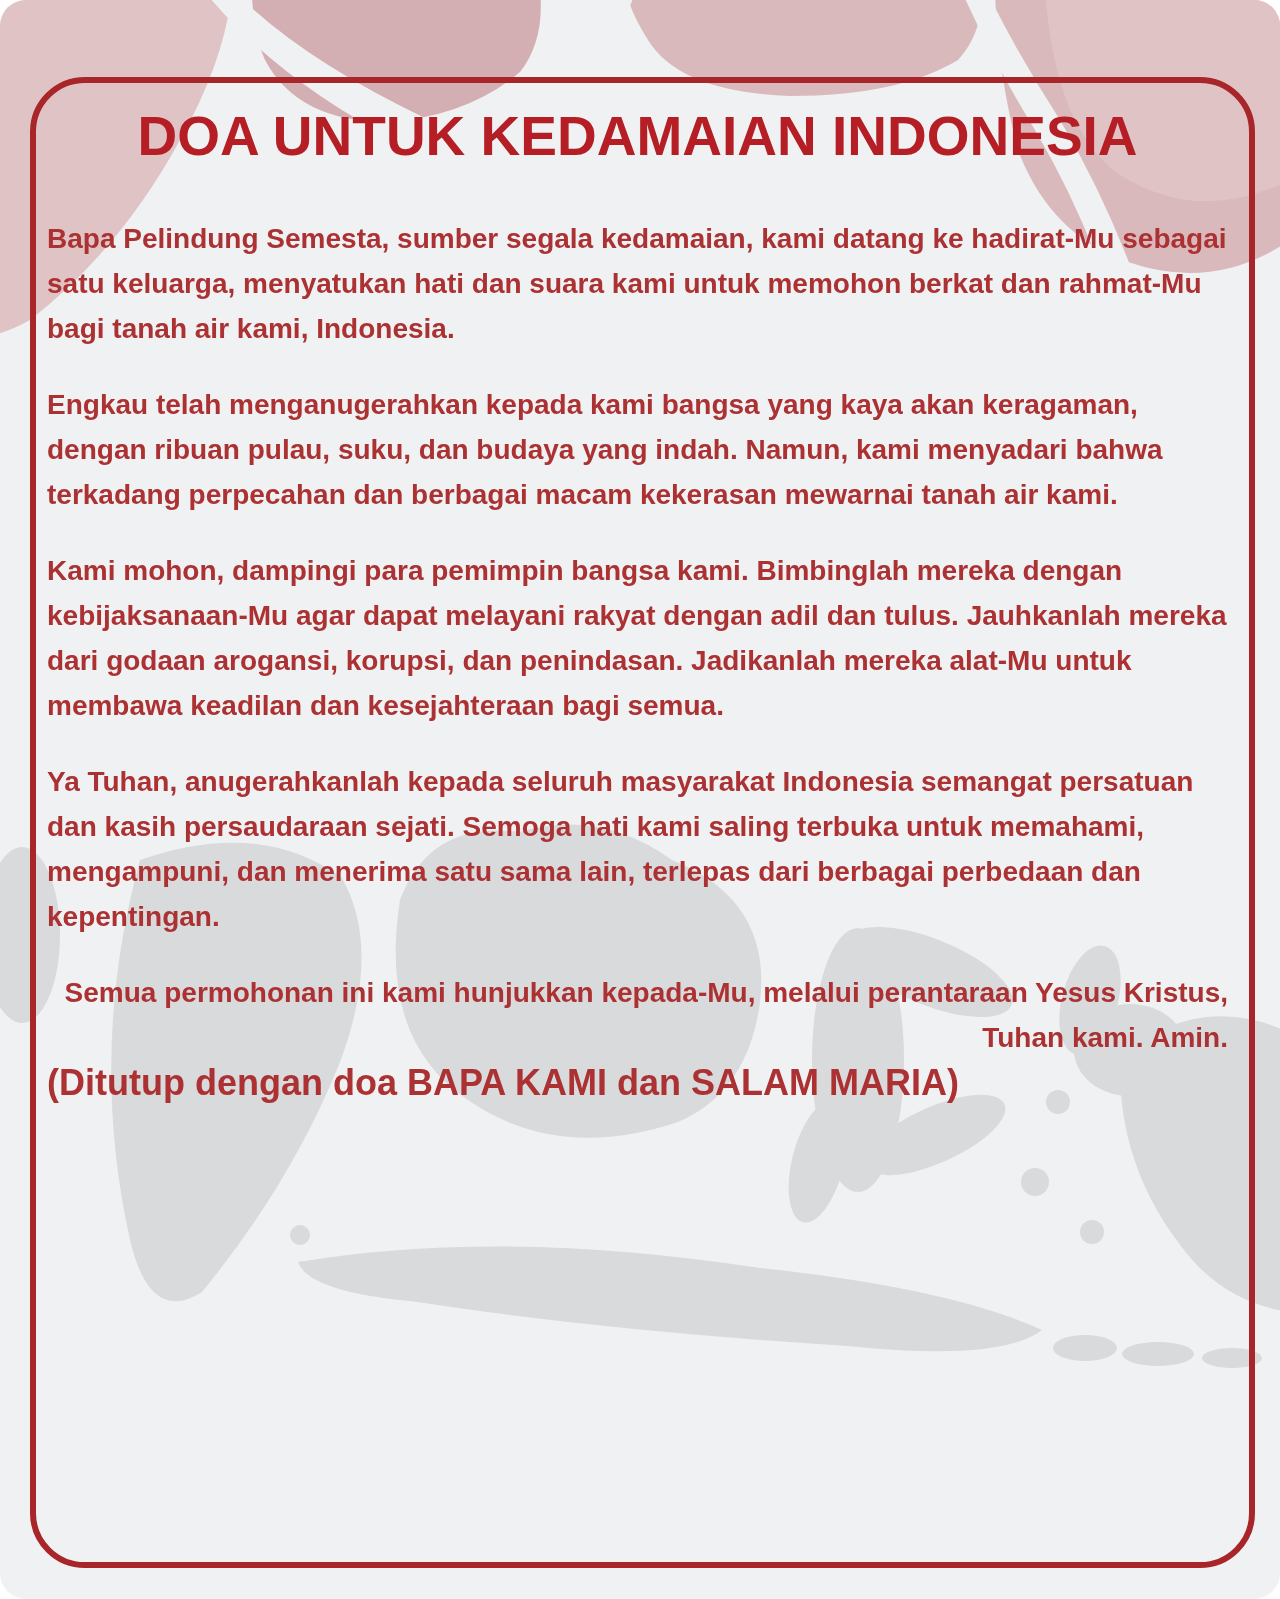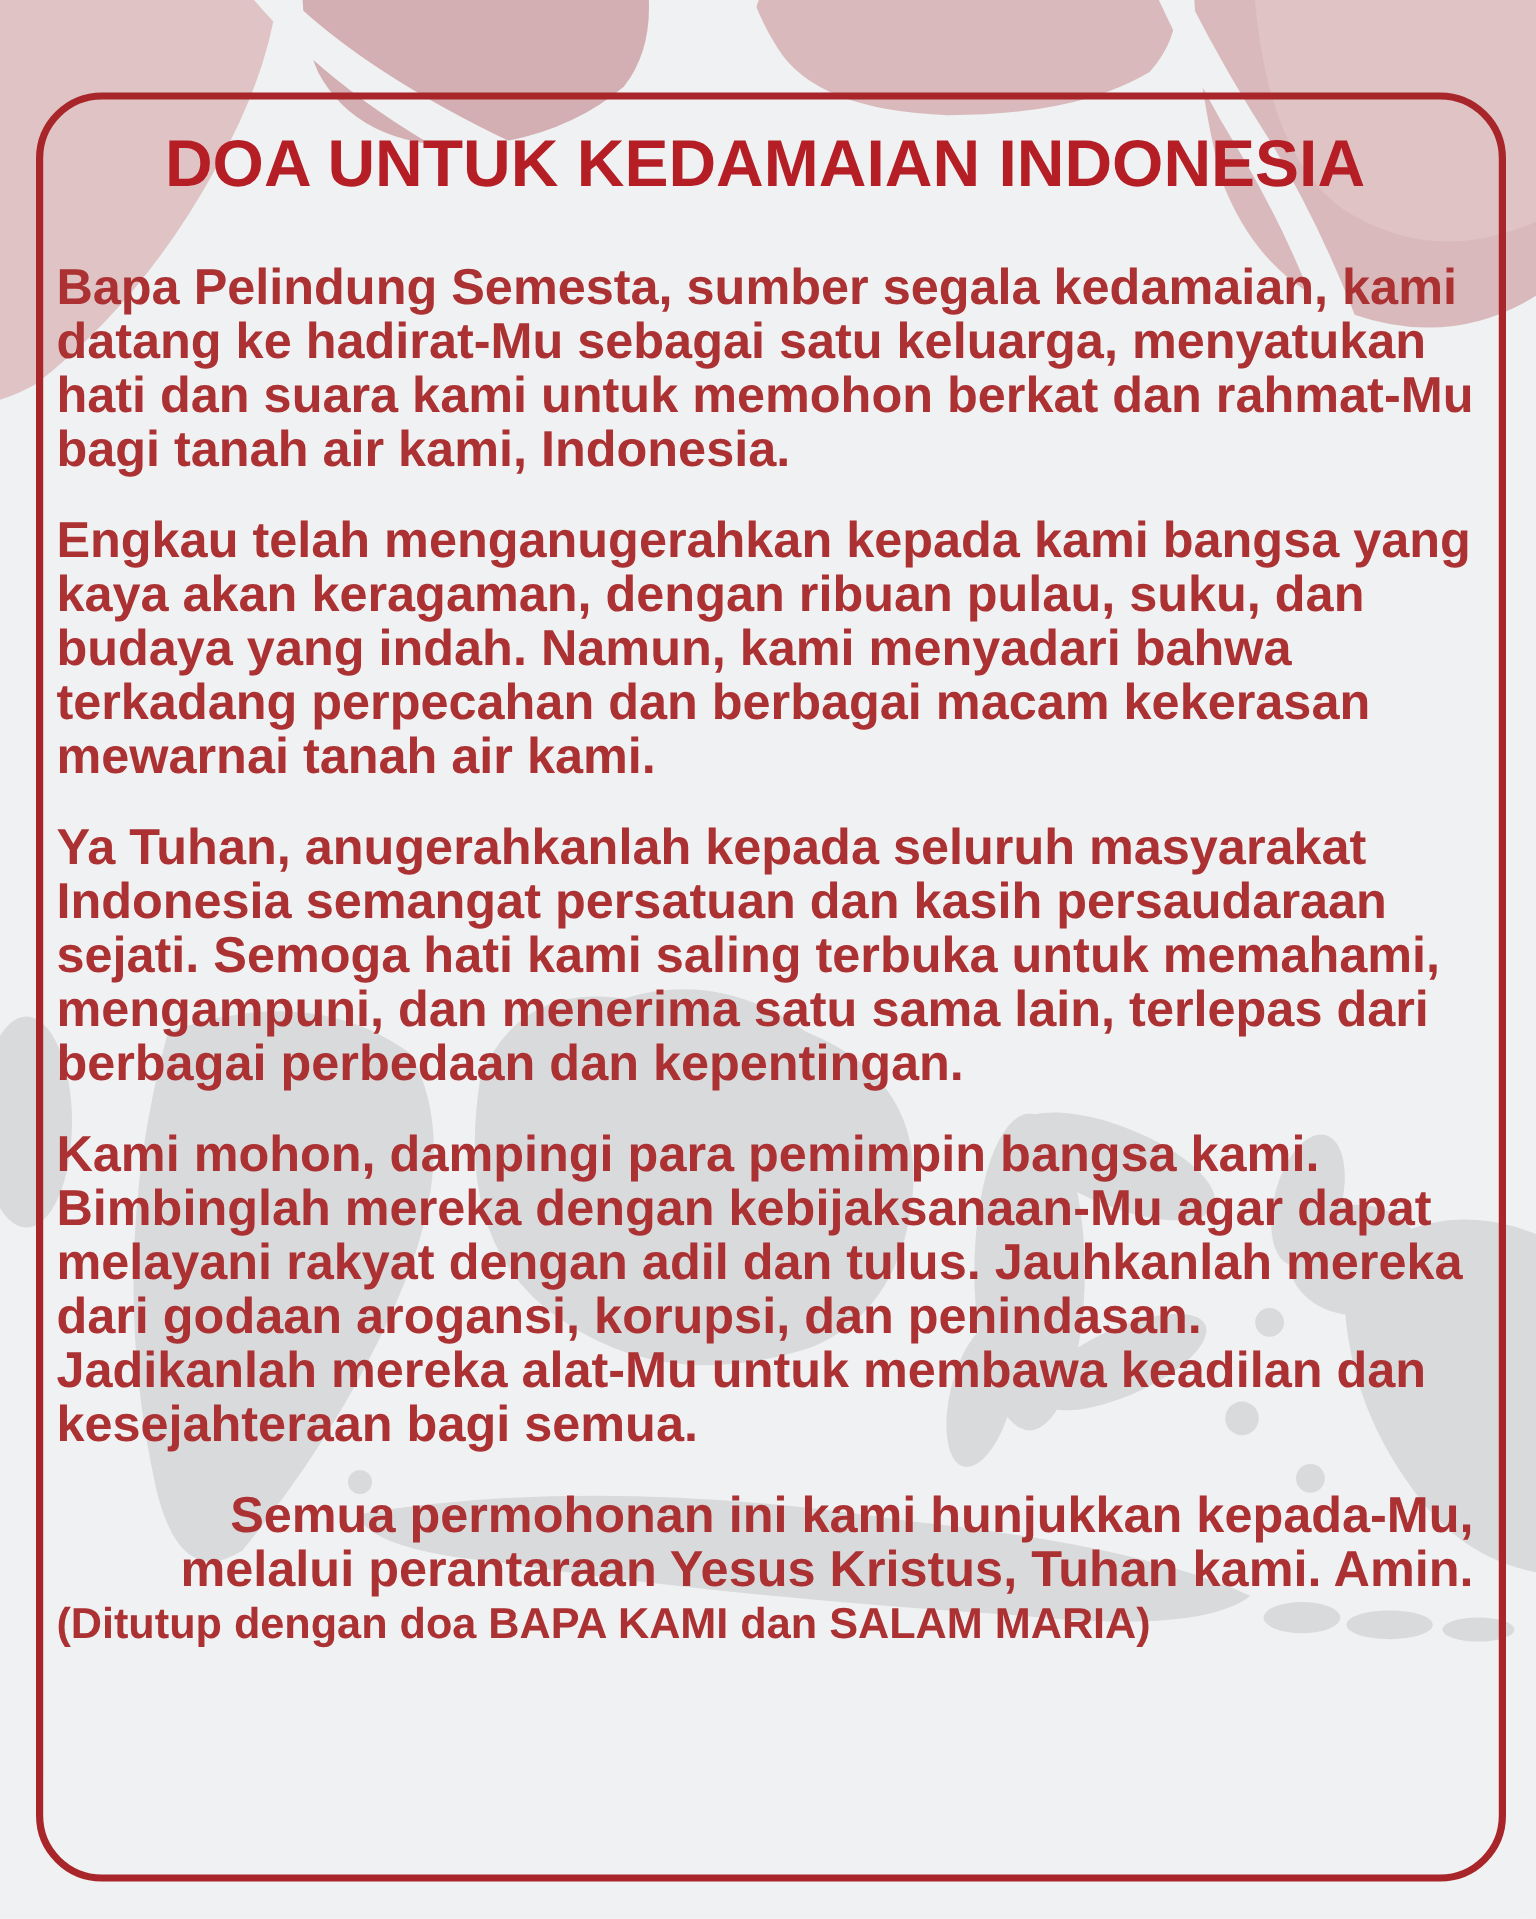--- a/index.html
+++ b/index.html
@@ -3,20 +3,21 @@
 <meta charset="utf-8">
 <style>
   html, body { margin: 0; padding: 0; }
   .poster {
     position: relative;
     width: 1280px;
     height: 1599px;
     background: var(--bg, #eff1f2);
     overflow: hidden;
     font-family: "Liberation Sans", sans-serif;
+    border-radius: 26px;
   }
   .bg-svg {
     position: absolute;
     inset: 0;
     width: 1280px;
     height: 1599px;
     display: block;
   }
   .card {
     position: absolute;
@@ -35,21 +36,21 @@
     font-size: 55px;
     line-height: 70px;
     font-weight: bold;
     letter-spacing: 0px;
     text-align: center;
     white-space: nowrap;
     color: var(--title, #b41e24);
   }
   .para {
     margin: 0 0 31px 0;
-    font-size: 42px;
+    font-size: 28px;
     line-height: 45px;
     font-weight: bold;
     color: var(--body, #ac3133);
   }
   .para.last { margin-bottom: 0; text-align: right; }
   .note {
     margin: 0;
     font-size: 36px;
     line-height: 45px;
     font-weight: bold;
@@ -102,19 +103,19 @@
 
       <path d="M1120,1062 Q1180,1000 1262,1022 L1290,1032 L1290,1312 Q1220,1302 1178,1242 Q1118,1162 1120,1062 Z"></path>
       <ellipse cx="1130" cy="1050" rx="56" ry="46"></ellipse>
     </g>
   </svg>
 
   <div class="card">
     <h1 class="title">DOA UNTUK KEDAMAIAN INDONESIA</h1>
     <p class="para">Bapa Pelindung Semesta, sumber segala kedamaian, kami datang ke hadirat-Mu sebagai satu keluarga, menyatukan hati dan suara kami untuk memohon berkat dan rahmat-Mu bagi tanah air kami, Indonesia.</p>
     <p class="para">Engkau telah menganugerahkan kepada kami bangsa yang kaya akan keragaman, dengan ribuan pulau, suku, dan budaya yang indah. Namun, kami menyadari bahwa terkadang perpecahan dan berbagai macam kekerasan mewarnai tanah air kami.</p>
+    <p class="para">Kami mohon, dampingi para pemimpin bangsa kami. Bimbinglah mereka dengan kebijaksanaan-Mu agar dapat melayani rakyat dengan adil dan tulus. Jauhkanlah mereka dari godaan arogansi, korupsi, dan penindasan. Jadikanlah mereka alat-Mu untuk membawa keadilan dan kesejahteraan bagi semua.</p>
     <p class="para">Ya Tuhan, anugerahkanlah kepada seluruh masyarakat Indonesia semangat persatuan dan kasih persaudaraan sejati. Semoga hati kami saling terbuka untuk memahami, mengampuni, dan menerima satu sama lain, terlepas dari berbagai perbedaan dan kepentingan.</p>
-    <p class="para">Kami mohon, dampingi para pemimpin bangsa kami. Bimbinglah mereka dengan kebijaksanaan-Mu agar dapat melayani rakyat dengan adil dan tulus. Jauhkanlah mereka dari godaan arogansi, korupsi, dan penindasan. Jadikanlah mereka alat-Mu untuk membawa keadilan dan kesejahteraan bagi semua.</p>
     <p class="para last">Semua permohonan ini kami hunjukkan kepada-Mu, melalui perantaraan Yesus Kristus, Tuhan kami. Amin.</p>
     <div class="note">(Ditutup dengan doa BAPA KAMI dan SALAM MARIA)</div>
   </div>
 
 </div>
 
 </body></html>

